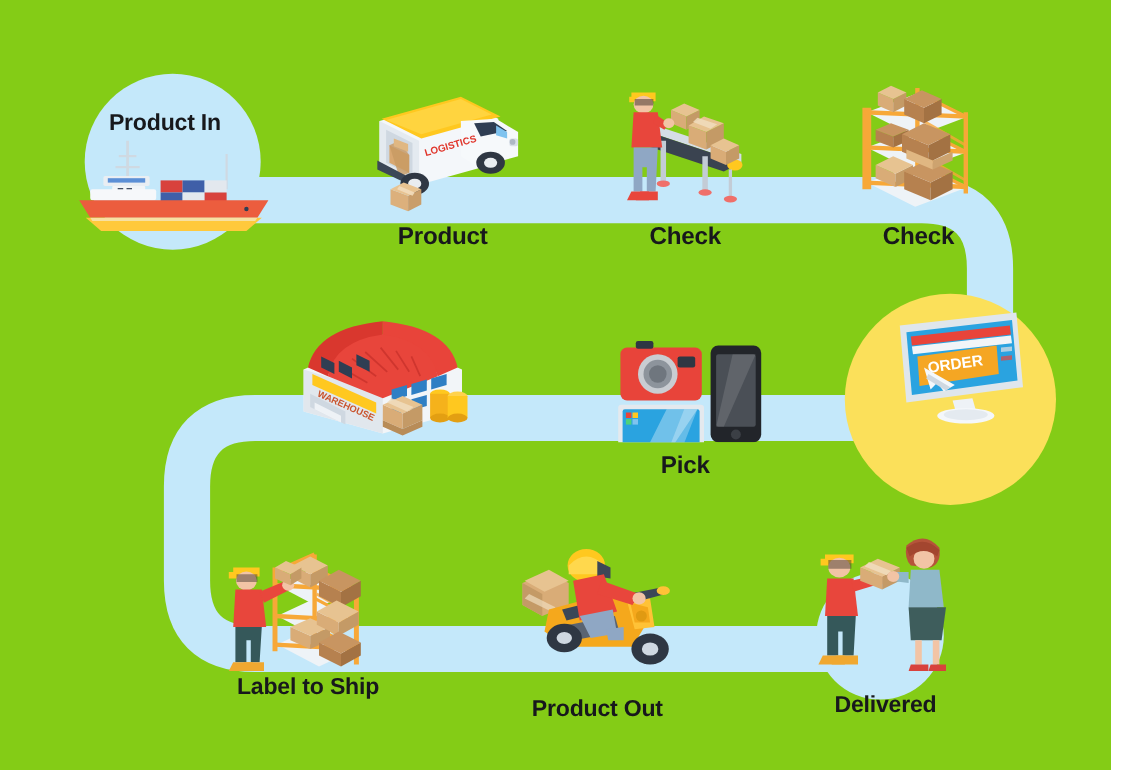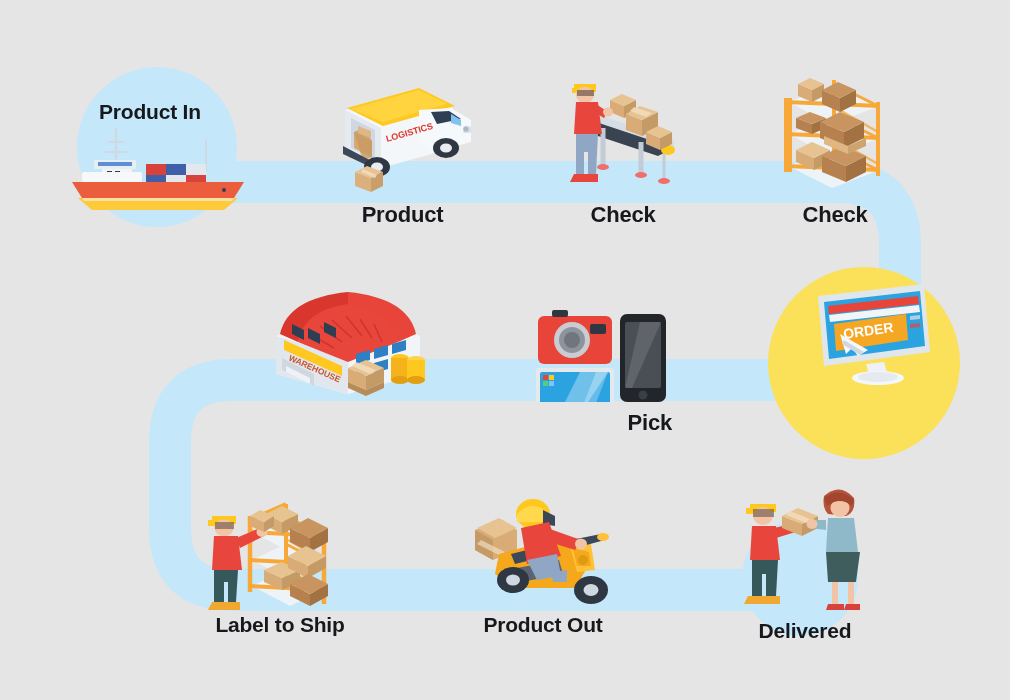--- a/index.html
+++ b/index.html
@@ -5,21 +5,21 @@
   * { box-sizing: border-box; margin: 0; padding: 0; }
   html, body {
     width: 1024px; height: 700px;
     background: #ffffff;
     font-family: "Liberation Sans", sans-serif;
     overflow: hidden;
   }
   #stage {
     position: relative;
     width: 1010px; height: 700px;
-    background: #e5e5e5;
+    background: #84cc16;
     text-decoration: underline;
   }
   #flowband, #nodecircles {
     position: absolute; left: 0; top: 0;
     width: 1024px; height: 700px;
   }
   #nodecircles { z-index: 1; }
   #flowband { z-index: 0; }
 
   .node {
@@ -247,21 +247,21 @@
 
       <path d="M58 52 L86 68 L76 74 L70 66 L64 72 Z" fill="#f4f8fb"></path>
       <path d="M62 58 L82 70 L78 73 L60 62 Z" fill="#cfd8e1"></path>
 
       <path d="M84 82 L102 80 L106 94 L88 96 Z" fill="#eef2f6"></path>
       <ellipse cx="96" cy="96" rx="26" ry="7" fill="#f4f7fa"></ellipse>
       <ellipse cx="96" cy="95" rx="20" ry="5" fill="#e4eaf0"></ellipse>
     </svg>
   </div>
 
-  <div class="node" style="left:522px; top:302px; width:150px;align-items:flex-end;">
+  <div class="node" style="left:548px; top:302px; width:150px;">
     <svg class="art" width="150" height="100" viewBox="0 0 150 100">
 
       <rect x="16" y="14" width="74" height="48" rx="6" fill="#e8443a"></rect>
       <rect x="30" y="8" width="16" height="7" rx="2" fill="#2f3743"></rect>
       <circle cx="50" cy="38" r="18" fill="#c9cdd2"></circle>
       <circle cx="50" cy="38" r="13" fill="#8d949c"></circle>
       <circle cx="50" cy="38" r="8" fill="#6f767e"></circle>
       <rect x="68" y="22" width="16" height="10" rx="2" fill="#2f3743"></rect>
 
       <rect x="14" y="66" width="78" height="46" rx="3" fill="#e4e9ee"></rect>
@@ -409,21 +409,21 @@
 
       <ellipse cx="78" cy="22" rx="17" ry="15" fill="#ffc81f"></ellipse>
       <path d="M62 22 Q78 6 94 22 L94 30 L62 30 Z" fill="#ffd84d"></path>
       <path d="M88 18 L100 24 L100 34 L88 32 Z" fill="#3c4757"></path>
       <path d="M66 36 L94 30 L106 64 L72 72 Z" fill="#e8463c"></path>
       <path d="M92 36 L126 48 L120 58 L88 48 Z" fill="#e8463c"></path>
       <ellipse cx="126" cy="52" rx="6" ry="5.5" fill="#f2c4a5"></ellipse>
       <path d="M72 68 L102 62 L106 84 L82 88 Z" fill="#8fa7c4"></path>
       <path d="M96 80 L112 78 L112 90 L98 90 Z" fill="#8fa7c4"></path>
     </svg>
-    <div class="caption cap-md" style="margin-top:0;">Product Out</div>
+    <div class="caption cap-md" style="margin-top:20px;">Product Out</div>
   </div>
 
   <div class="node" style="left:720px; top:478px; width:170px;">
     <svg class="art" width="170" height="140" viewBox="0 0 170 140">
 
       <path d="M30 26 L56 26 L56 34 L30 34 Z" fill="#ffc81f"></path>
       <path d="M26 30 L34 30 L34 36 L26 36 Z" fill="#ffc81f"></path>
       <ellipse cx="43" cy="38" rx="10" ry="9" fill="#f2c4a5"></ellipse>
       <path d="M33 31 L54 31 L54 39 L33 39 Z" fill="#4a3b33" opacity="0.5"></path>
       <path d="M32 48 L56 48 L60 82 L30 82 Z" fill="#e8463c"></path>
@@ -443,16 +443,16 @@
       <path d="M104 20 Q120 8 134 22 L132 28 Q120 18 107 28 Z" fill="#a3462f"></path>
       <path d="M108 40 L134 40 L138 74 L106 74 Z" fill="#8fb8c9"></path>
       <path d="M106 42 L92 42 L90 50 L106 52 Z" fill="#8fb8c9"></path>
       <ellipse cx="92" cy="46" rx="5.5" ry="5" fill="#f2c4a5"></ellipse>
       <path d="M106 74 L140 74 L136 104 L108 104 Z" fill="#3e5d5c"></path>
       <path d="M112 104 L118 104 L118 126 L112 126 Z" fill="#f2c4a5"></path>
       <path d="M128 104 L134 104 L134 126 L128 126 Z" fill="#f2c4a5"></path>
       <path d="M108 126 L124 126 L124 132 L106 132 Z" fill="#d8423c"></path>
       <path d="M126 126 L140 126 L140 132 L124 132 Z" fill="#d8423c"></path>
     </svg>
-    <div class="caption cap-md" style="margin-top:2px;">Delivered</div>
+    <div class="caption cap-md" style="margin-top:12px;">Delivered</div>
   </div>
 
 </div>
 
 </body></html>

